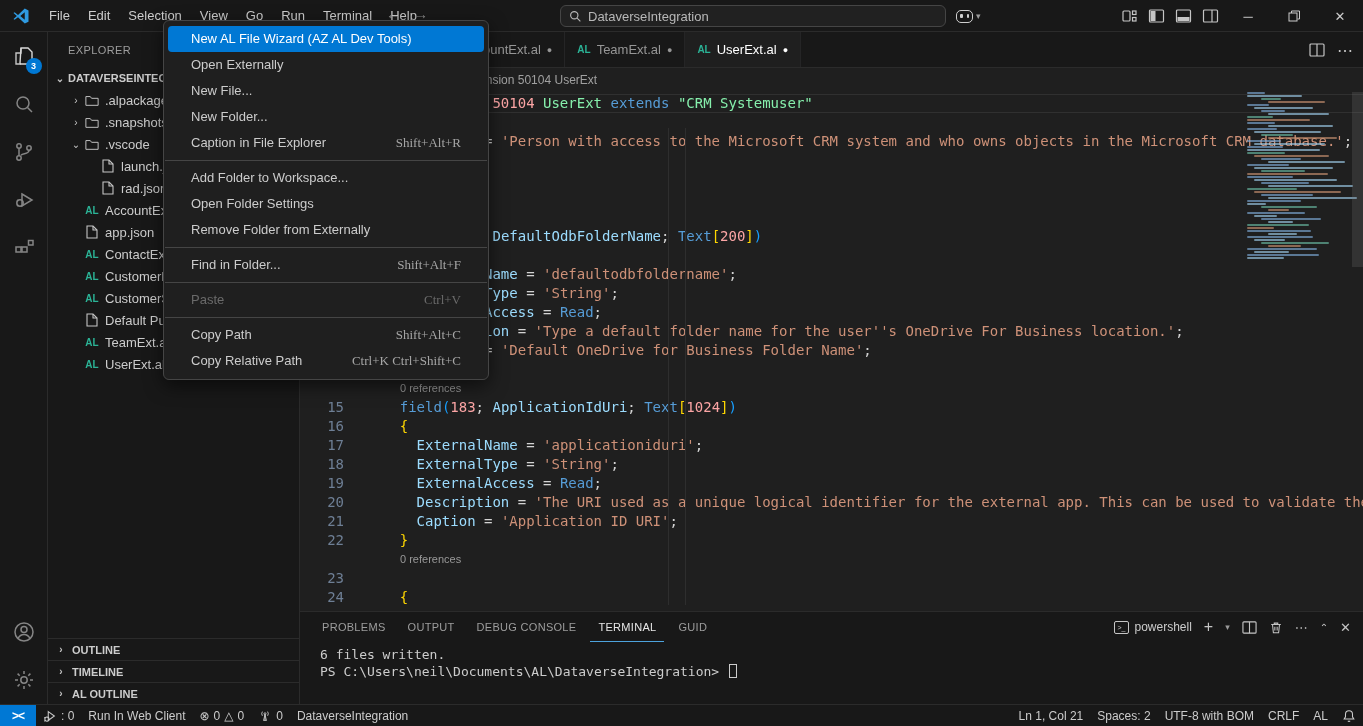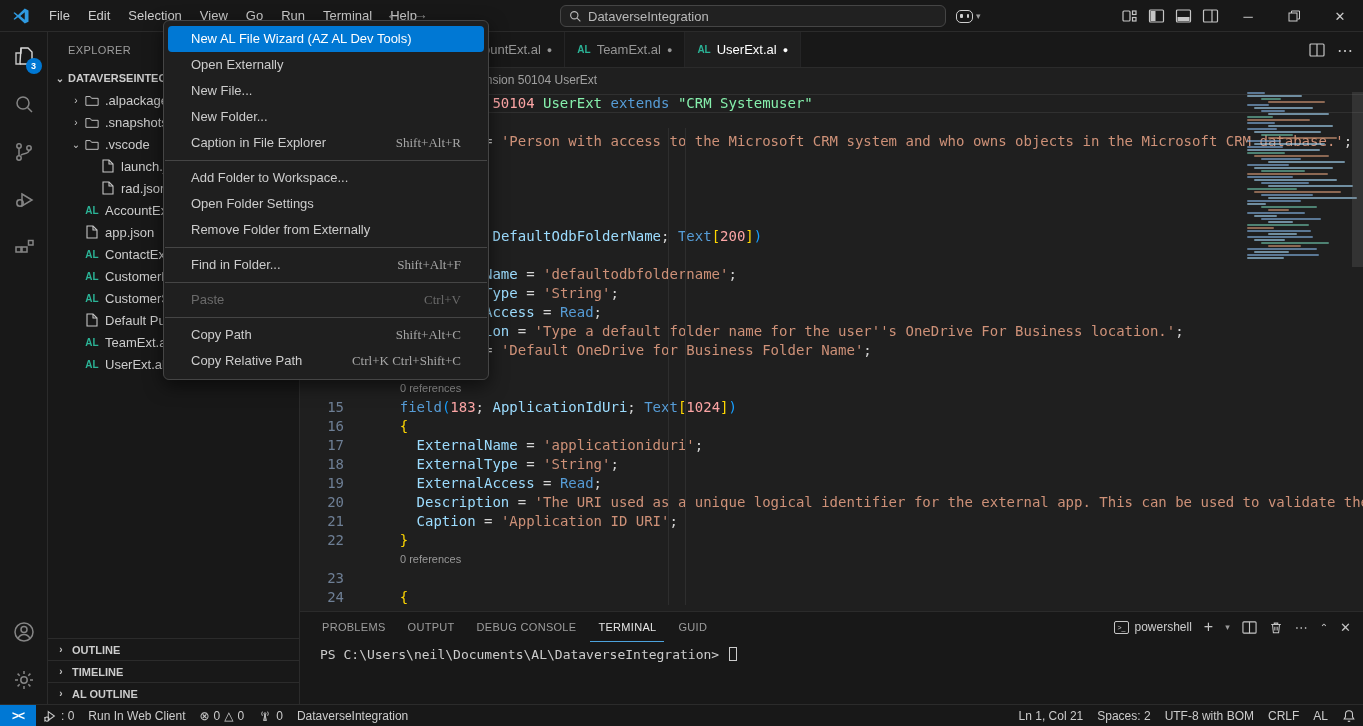--- a/index.html
+++ b/index.html
@@ -489,21 +489,21 @@
           <rect x="1" y="2" width="14" height="12" rx="1" fill="none" stroke="#c5c5c5" stroke-width="1.2"></rect>
           <line x1="8" y1="2" x2="8" y2="14" stroke="#c5c5c5" stroke-width="1.2"></line>
         </svg>
         <svg width="14" height="15" viewBox="0 0 16 16">
           <path d="M2.5 4.5h11M6 4.5V3h4v1.5M4 4.5 5 14h6l1-9.5M6.7 7v4.5M9.3 7v4.5" fill="none" stroke="#c5c5c5" stroke-width="1.2"></path>
         </svg>
         <span>⋯</span>
         <span style="font-size:10px;">⌃</span>
         <span>✕</span>
       </div>
-      <div class="term-body" id="term-body"><div>PS C:\Users\neil\Documents\AL\DataverseIntegration&gt; <span class="cursor"></span></div></div>
+      <div class="term-body" id="term-body"><div>6 files written.</div><div>PS C:\Users\neil\Documents\AL\DataverseIntegration&gt; <span class="cursor"></span></div></div>
     </div>
   </div>
 </div>
 
 <div class="statusbar">
   <div class="sb-item sb-remote">
     <span>&gt;&lt;</span>
   </div>
   <div class="sb-item">
     <svg width="14" height="14" viewBox="0 0 16 16" fill="none" stroke="#cccccc" stroke-width="1.2">

